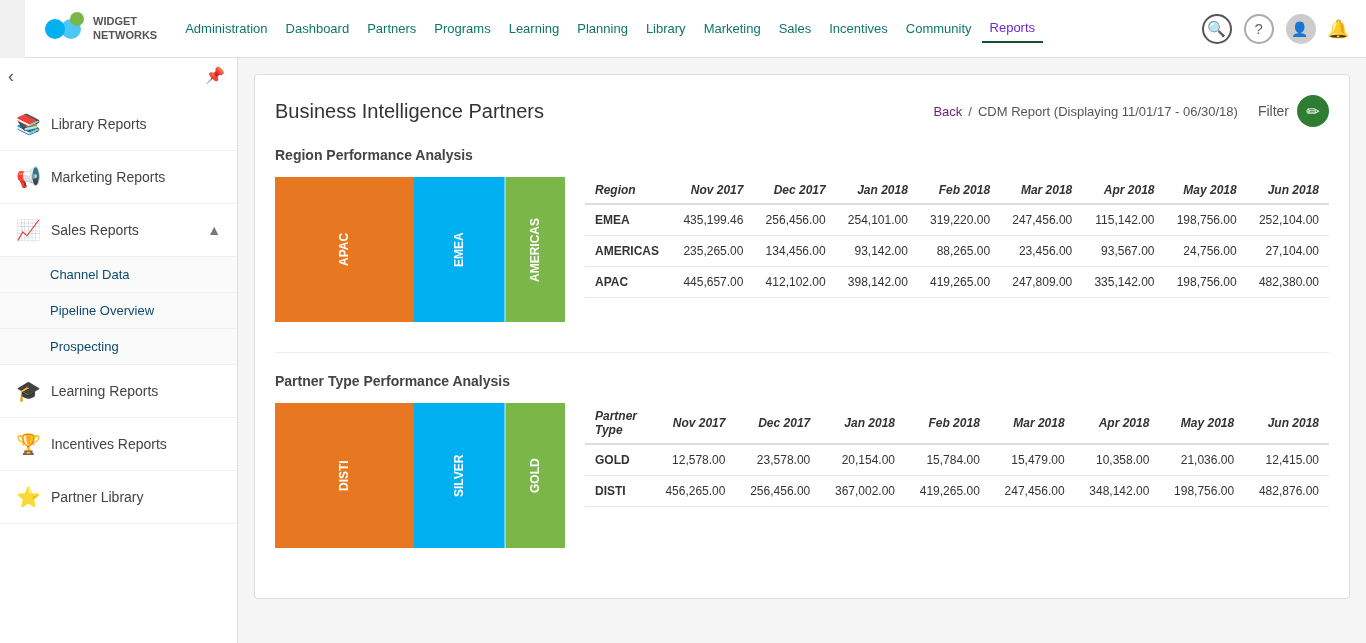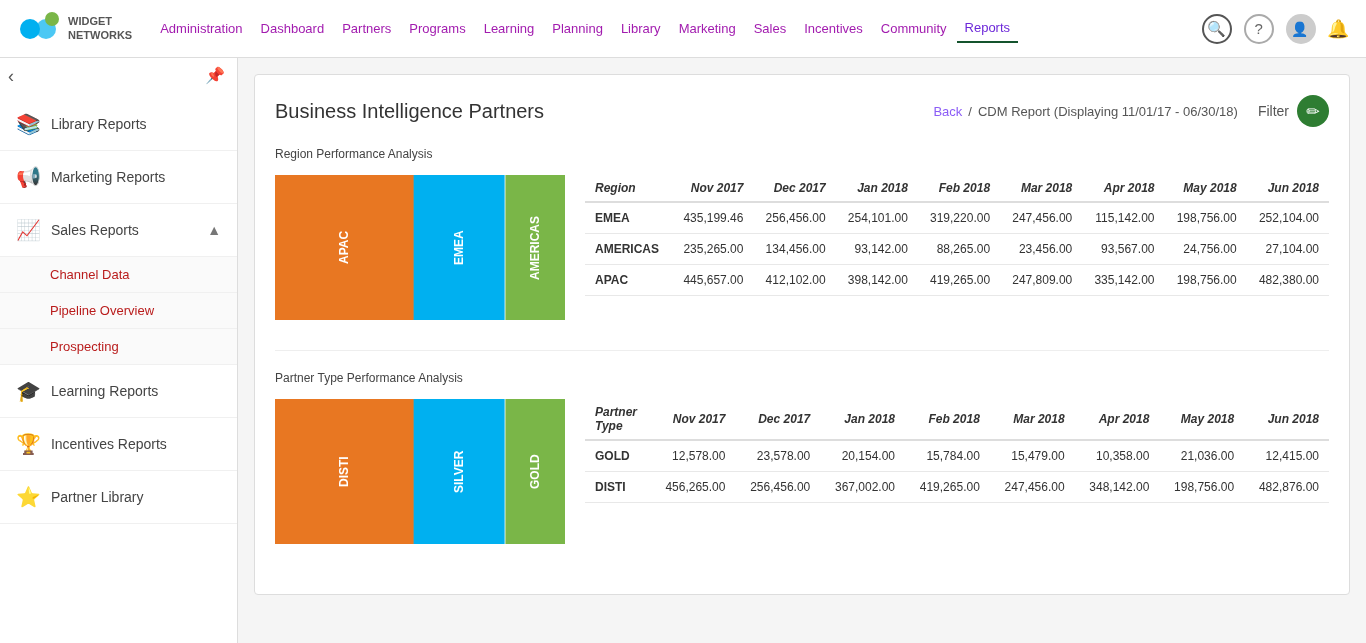--- a/index.html
+++ b/index.html
@@ -7,28 +7,29 @@
 
     
     .top-nav {
       display: flex; align-items: center;
       background: #fff;
       border-bottom: 1px solid #ddd;
       padding: 0 16px;
       height: 58px;
       position: relative;
       z-index: 10;
+      margin-left: 25px;
     }
     .logo-area { display: flex; align-items: center; margin-right: 20px; }
     .logo-icon { width: 48px; height: 48px; }
     .logo-text { font-size: 11px; font-weight: bold; color: #555; line-height: 1.2; margin-left: 4px; }
     .logo-text span { display: block; }
     .nav-links { display: flex; align-items: center; gap: 2px; flex: 1; }
     .nav-link {
-      padding: 6px 8px; color: #a21caf; text-decoration: none; font-size: 13px;
+      padding: 6px 8px; color: #0f766e; text-decoration: none; font-size: 13px;
       white-space: nowrap; cursor: pointer;
     }
     .nav-link.active { color: #6d28d9; border-bottom: 2px solid #14532d; }
     .nav-right { display: flex; align-items: center; gap: 12px; }
     .nav-icon-btn {
       width: 30px; height: 30px; border-radius: 50%;
       display: flex; align-items: center; justify-content: center;
       border: 2px solid #aaa; background: transparent; cursor: pointer;
       color: #666; font-size: 15px;
     }
@@ -67,21 +68,21 @@
     }
     .sidebar-item-icon { font-size: 20px; color: #666; }
     .sidebar-item-label { font-size: 14px; color: #444; font-weight: 500; }
     .sidebar-item.has-arrow { position: relative; }
     .sidebar-item .arrow { margin-left: auto; font-size: 14px; color: #777; }
 
     
     .submenu { background: #fafafa; }
     .submenu-item {
       padding: 10px 16px 10px 50px;
-      cursor: pointer; color: #b91c1c; font-size: 13px;
+      cursor: pointer; color: #0c4a6e; font-size: 13px;
       border-bottom: 1px solid #f0f0f0;
     }
 
     
     .main-content {
       flex: 1; overflow-y: auto;
       background: #f5f5f5;
       padding: 0;
     }
     .content-panel {
@@ -90,34 +91,34 @@
       border: 1px solid #ddd;
       border-radius: 4px;
       padding: 20px;
     }
     .panel-header {
       display: flex; align-items: center; justify-content: space-between;
       margin-bottom: 20px;
     }
     .panel-title { font-size: 20px; font-weight: 400; color: #333; }
     .breadcrumb-area { display: flex; align-items: center; gap: 6px; font-size: 13px; color: #555; }
-    .breadcrumb-area .back-link { color: #8b5cf6; cursor: pointer; text-decoration: none; }
+    .breadcrumb-area .back-link { color: #701a75; cursor: pointer; text-decoration: none; }
     .filter-btn {
       background: transparent; border: none; color: #555;
       font-size: 14px; cursor: pointer; margin-left: 12px;
     }
     .edit-btn {
       width: 32px; height: 32px; border-radius: 50%;
       background: #2e7d32; color: #fff; border: none;
       display: flex; align-items: center; justify-content: center;
       cursor: pointer; font-size: 16px;
     }
 
     
-    .section-title { font-size: 12px; font-weight: 400; color: #444; margin-bottom: 14px; }
+    .section-title { font-size: 14px; font-weight: 700; color: #444; margin-bottom: 14px; }
     .section-wrapper { display: flex; gap: 20px; margin-bottom: 30px; align-items: flex-start; }
 
     
     .bar-chart-container {
       width: 290px; min-width: 290px; height: 145px;
       display: flex; gap: 0; overflow: hidden;
     }
     .bar-segment {
       display: flex; align-items: center; justify-content: center;
       color: #fff; font-size: 12px; font-weight: bold;

